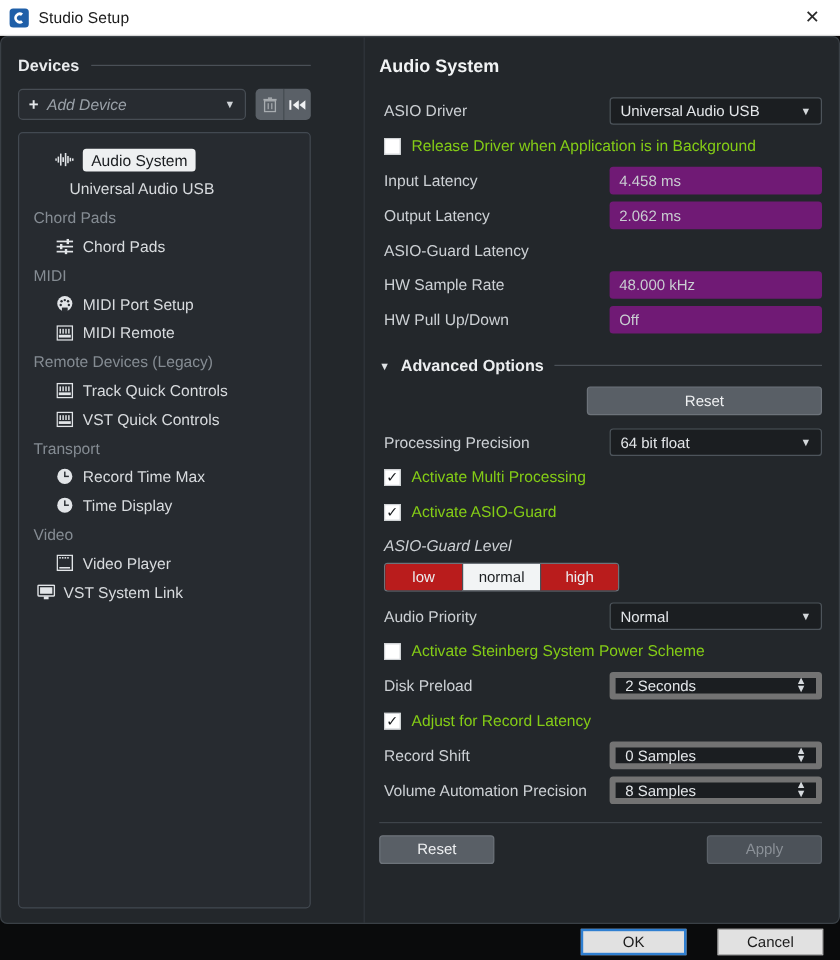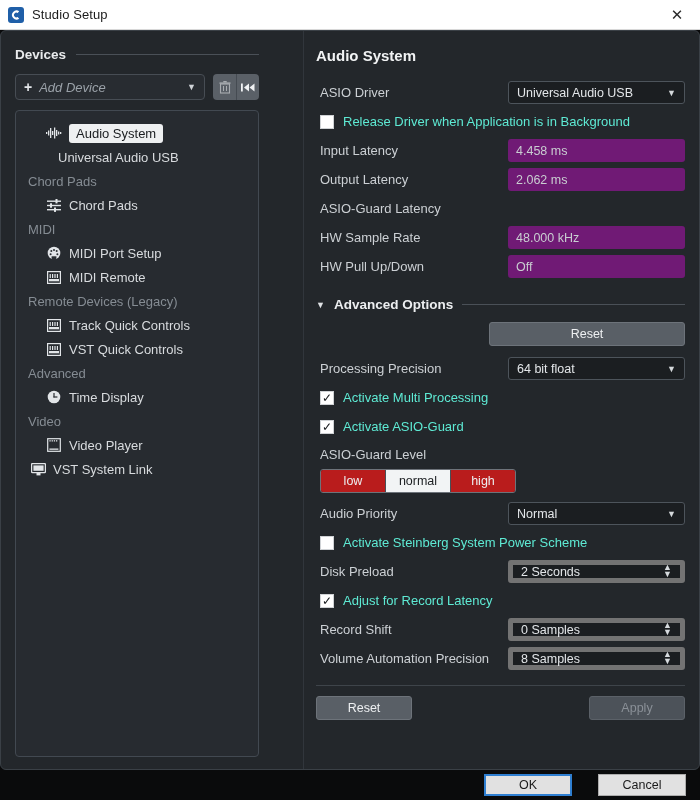--- a/index.html
+++ b/index.html
@@ -135,38 +135,38 @@
   .spin-arrows { display: flex; flex-direction: column; gap: 1px; color: #d6dade; line-height: .65; font-size: 9px; }
 
   .cb-row { display: flex; align-items: center; gap: 9px; height: 29px; padding-left: 4px; }
   .checkbox {
     width: 14px; height: 14px; flex: none;
     background: #ffffff; border: 1px solid #cfd2d5;
     display: flex; align-items: center; justify-content: center;
     color: #16191c; font-size: 12px; line-height: 1;
   }
   .checkbox.unchecked { color: transparent; }
-  .cb-row .cblab { font-size: 13px; color: #5eead4; }
+  .cb-row .cblab { font-size: 13px; color: #84cc16; }
 
   .adv-head { display: flex; align-items: center; gap: 9px; margin: 16px 0 10px 0; }
   .adv-head .tri { font-size: 9px; color: #dfe2e5; }
   .adv-head .lbl { font-weight: bold; font-size: 13.5px; color: #eceef0; white-space: nowrap; }
   .adv-head .rule { flex: 1; height: 1px; background: #4a5057; }
 
   .reset-row { display: flex; justify-content: flex-end; margin-bottom: 8px; }
   .btn {
     height: 24px; min-width: 96px; padding: 0 14px;
     background: #595f66; border: 1px solid #6d737a; border-radius: 3px;
     color: #eef0f2; font-size: 12.5px;
     display: flex; align-items: center; justify-content: center;
   }
   .btn.wide { width: 196px; }
   .btn.disabled { color: #8a9097; background: #4c5259; border-color: #5b6168; }
 
-  .seg-label { font-size: 13px; color: #ccd0d4; padding-left: 4px; height: 26px; display: flex; align-items: center; }
+  .seg-label { font-size: 13px; color: #ccd0d4; padding-left: 4px; height: 26px; display: flex; align-items: center; font-style: italic; }
   .segmented {
     display: flex; width: 196px; height: 24px;
     border-radius: 3px; overflow: hidden; margin: 2px 0 6px 4px;
     border: 1px solid #6d737a;
   }
   .seg {
     flex: 1; display: flex; align-items: center; justify-content: center;
     background: #b91c1c; color: #eceef0; font-size: 12.5px;
   }
   .seg + .seg { border-left: 1px solid #494f56; }
@@ -348,23 +348,33 @@
               <rect x="7.4" y="3" width="1.2" height="4"></rect>
                 <rect x="9.8" y="3" width="1.2" height="4"></rect>
               <rect x="2" y="8" width="10" height="2.3"></rect>
             </g>
           </svg>
         </span>
         <span class="tlabel">VST Quick Controls</span>
       </div>
 
       <div class="tree-row group">
-        <span class="tlabel" style="color:#858c93">Advanced</span>
-      </div>
-
+        <span class="tlabel" style="color:#858c93">Transport</span>
+      </div>
+
+      <div class="tree-row child">
+        <span class="tico">
+          <svg width="14" height="14" viewBox="0 0 14 14">
+            <circle cx="7" cy="7" r="6.3" fill="#e2e5e8"></circle>
+            <rect x="6.4" y="3" width="1.2" height="4.4" fill="#2a2e33"></rect>
+            <rect x="6.4" y="6.4" width="4" height="1.2" fill="#2a2e33"></rect>
+          </svg>
+        </span>
+        <span class="tlabel">Record Time Max</span>
+      </div>
 
       <div class="tree-row child">
         <span class="tico">
           <svg width="14" height="14" viewBox="0 0 14 14">
             <circle cx="7" cy="7" r="6.3" fill="#e2e5e8"></circle>
             <rect x="6.4" y="3" width="1.2" height="4.4" fill="#2a2e33"></rect>
             <rect x="6.4" y="6.4" width="4" height="1.2" fill="#2a2e33"></rect>
           </svg>
         </span>
         <span class="tlabel">Time Display</span>

